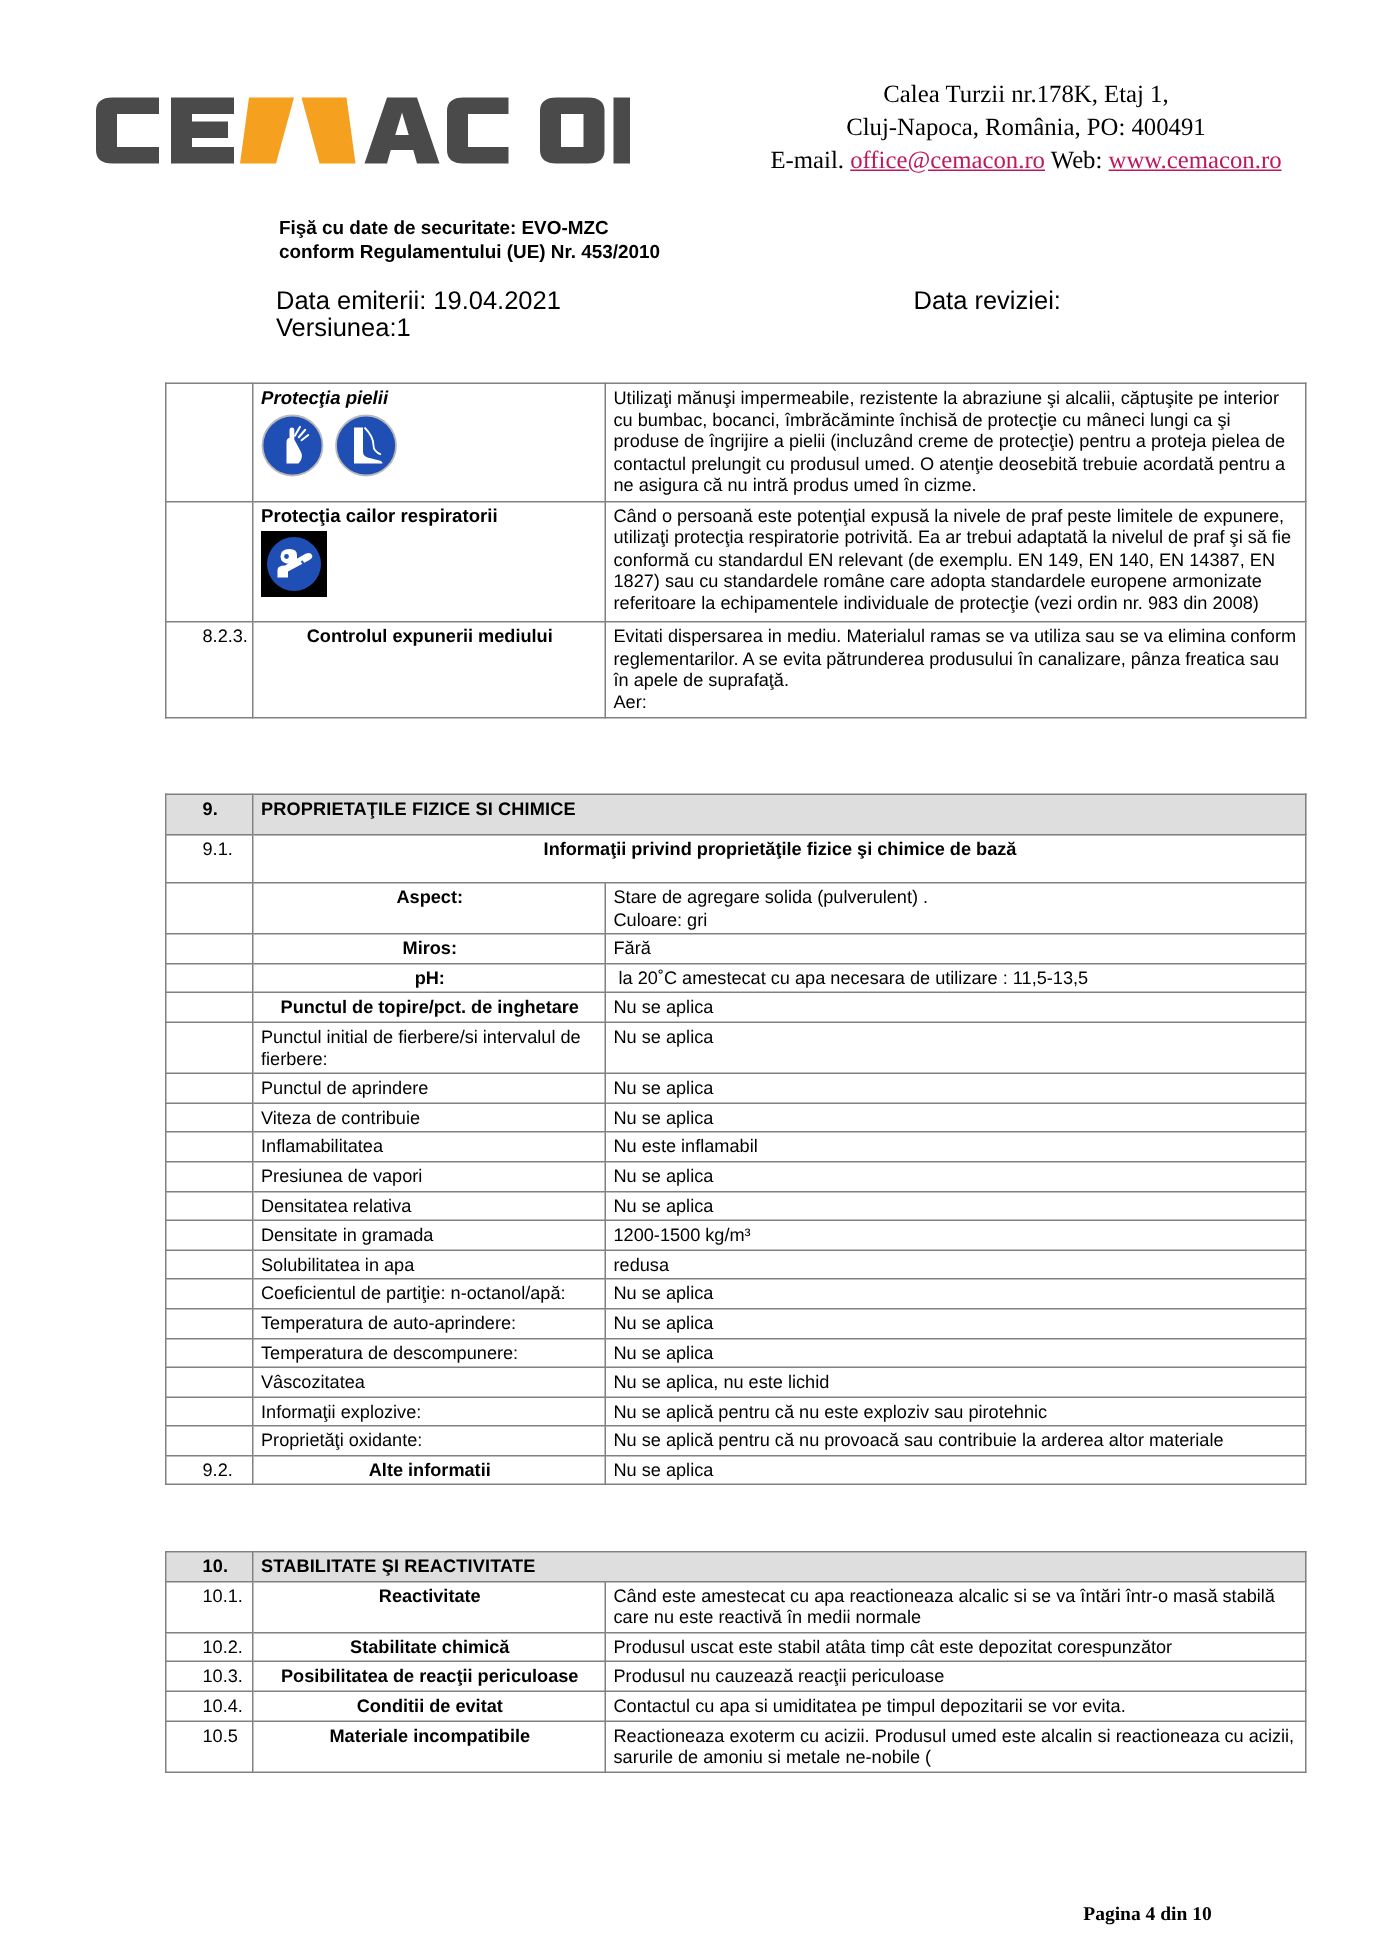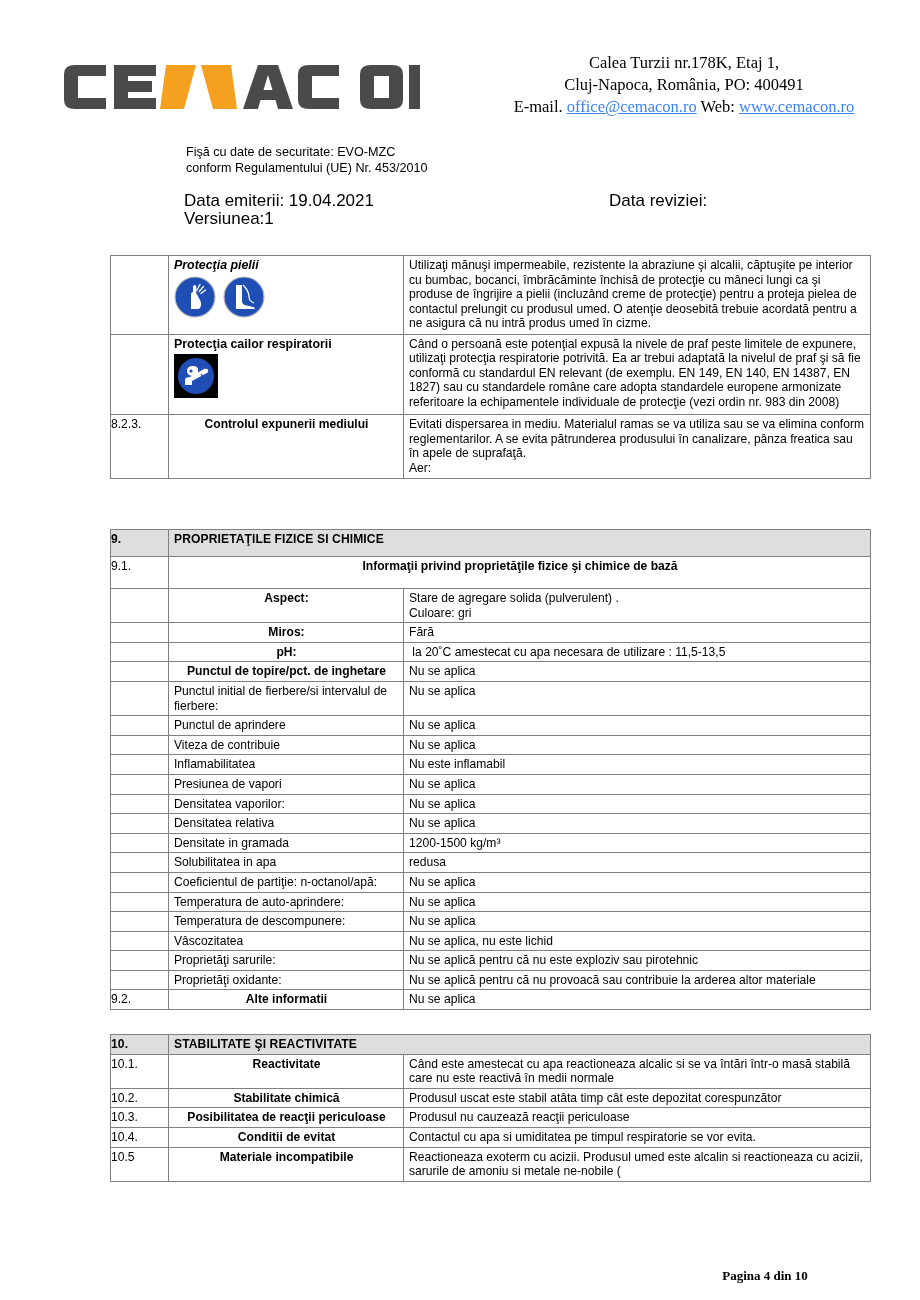--- a/index.html
+++ b/index.html
@@ -24,26 +24,26 @@
     position:absolute;left:62px;top:12px;
     height:46px;display:flex;align-items:center;
   }
   .logo-svg{display:block;}
   .addr{
     position:absolute;left:460px;top:0px;width:448px;
     text-align:center;
     font-family:"Liberation Serif", serif;
     font-size:16.5px;line-height:22px;color:#000;
   }
-  .addr .lnk{color:#3b82f6;text-decoration:underline;}
+  .addr .lnk{color:#be185d;text-decoration:underline;}
 
   
   .doc-title{
     position:absolute;left:186px;top:144px;
-    font-size:12.6px;font-weight:normal;line-height:16px;
+    font-size:12.6px;font-weight:bold;line-height:16px;
   }
   .meta{
     position:absolute;left:140px;top:192px;width:740px;
     font-size:17px;font-weight:normal;line-height:17.5px;margin-left:44px;
   }
   .meta .row1{position:relative;height:17.5px;}
   .meta .rev{position:absolute;left:425px;top:0;}
 
   
   table{
@@ -65,21 +65,21 @@
   .tbl-ppe{
     position:absolute;left:110px;top:255px;width:760px;
   }
   .tbl-9{
     position:absolute;left:110px;top:529px;width:760px;
   }
   .tbl-10{
     position:absolute;left:110px;top:1034px;width:760px;
   }
 
-  td.num{text-align:left;padding-left:0;}
+  td.num{text-align:left;padding-left:24px;}
   td.b{font-weight:bold;text-align:center;}
   td.hdr{background:#dedede;font-weight:bold;letter-spacing:0.1px;}
   td.hdr.num{font-weight:bold;}
 
   
   .h-sec{height:27px;}
   .h-91{height:32px;}
 
   
   .ppe-cell{padding-bottom:16px;}
@@ -263,25 +263,20 @@
         <td>Inflamabilitatea</td>
         <td>Nu este inflamabil</td>
       </tr>
       <tr>
         <td class="num"></td>
         <td>Presiunea de vapori</td>
         <td>Nu se aplica</td>
       </tr>
       <tr>
         <td class="num"></td>
-        <td>Densitatea vaporilor:</td>
-        <td>Nu se aplica</td>
-      </tr>
-      <tr>
-        <td class="num"></td>
         <td>Densitatea relativa</td>
         <td>Nu se aplica</td>
       </tr>
       <tr>
         <td class="num"></td>
         <td>Densitate in gramada</td>
         <td>1200-1500 kg/m³</td>
       </tr>
       <tr>
         <td class="num"></td>
@@ -303,21 +298,21 @@
         <td>Temperatura de descompunere:</td>
         <td>Nu se aplica</td>
       </tr>
       <tr>
         <td class="num"></td>
         <td>Vâscozitatea</td>
         <td>Nu se aplica, nu este lichid</td>
       </tr>
       <tr>
         <td class="num"></td>
-        <td>Proprietăţi sarurile:</td>
+        <td>Informaţii explozive:</td>
         <td>Nu se aplică pentru că nu este exploziv sau pirotehnic</td>
       </tr>
       <tr>
         <td class="num"></td>
         <td>Proprietăţi oxidante:</td>
         <td>Nu se aplică pentru că nu provoacă sau contribuie la arderea altor materiale</td>
       </tr>
       <tr>
         <td class="num">9.2.</td>
         <td class="b">Alte informatii</td>
@@ -348,21 +343,21 @@
         <td>Produsul uscat este stabil atâta timp cât este depozitat corespunzător</td>
       </tr>
       <tr>
         <td class="num">10.3.</td>
         <td class="b">Posibilitatea de reacţii periculoase</td>
         <td>Produsul nu cauzează reacţii periculoase</td>
       </tr>
       <tr>
         <td class="num">10.4.</td>
         <td class="b">Conditii de evitat</td>
-        <td>Contactul cu apa si umiditatea pe timpul respiratorie se vor evita.</td>
+        <td>Contactul cu apa si umiditatea pe timpul depozitarii se vor evita.</td>
       </tr>
       <tr>
         <td class="num">10.5</td>
         <td class="b">Materiale incompatibile</td>
         <td>Reactioneaza exoterm cu acizii. Produsul umed este alcalin si reactioneaza  cu acizii, sarurile de amoniu si metale ne-nobile (</td>
       </tr>
     </tbody>
   </table>
 
   <div class="footer">

